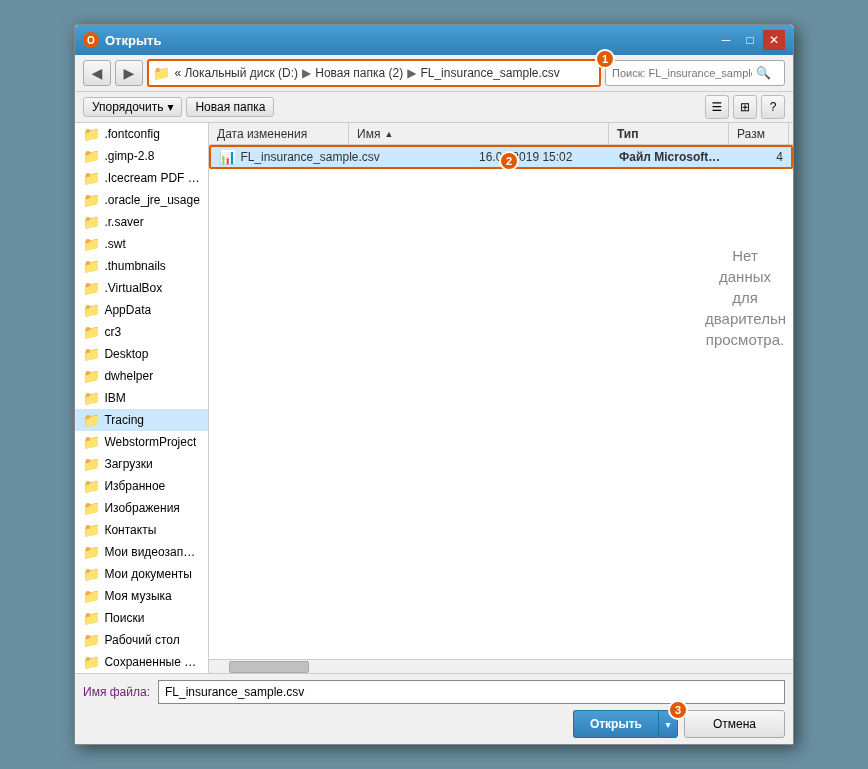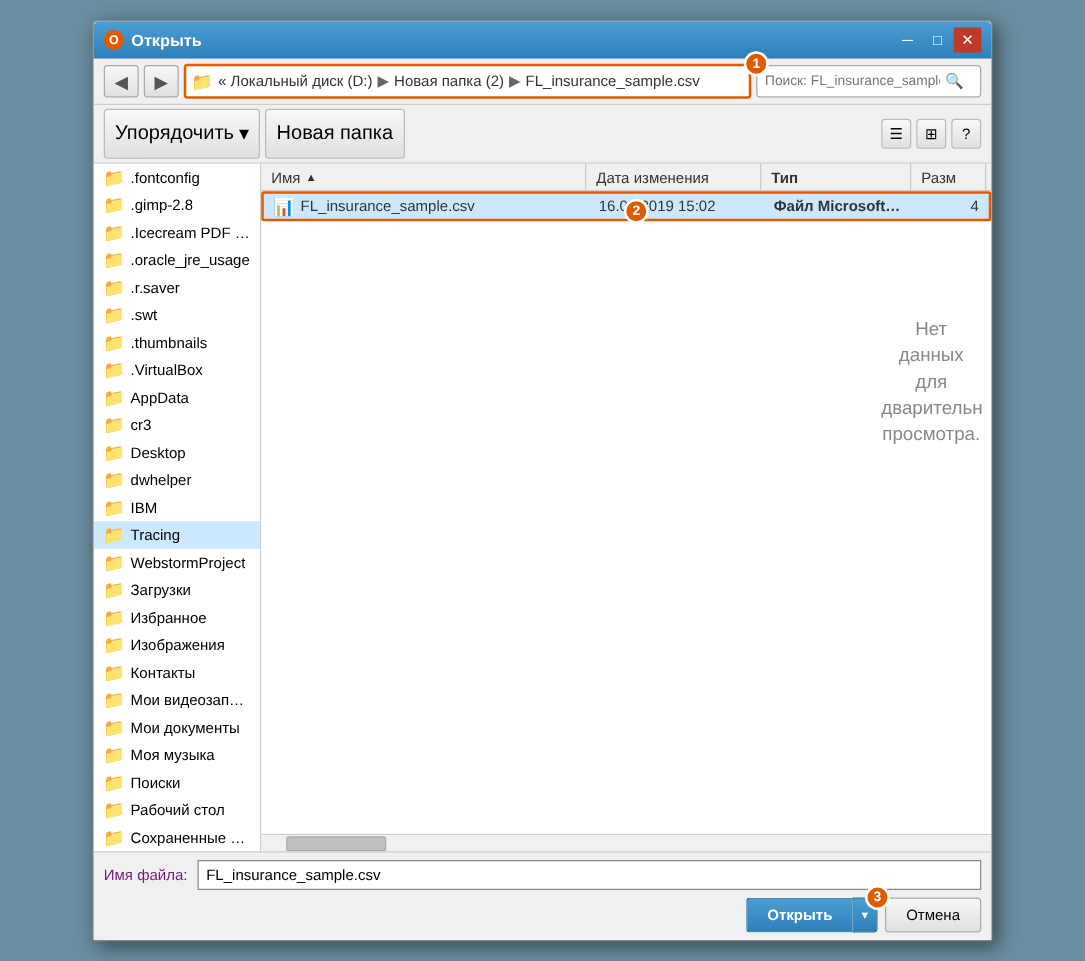--- a/index.html
+++ b/index.html
@@ -164,27 +164,27 @@
       align-items: center;
       justify-content: space-between;
       border-bottom: 1px solid #ccc;
     }
     .toolbar-left {
       display: flex;
       align-items: center;
       gap: 4px;
     }
     .tb-btn {
-      height: 40px;
+      height: 20px;
       padding: 0 8px;
       background: linear-gradient(to bottom, #f8f8f8, #e0e0e0);
       border: 1px solid #bbb;
       border-radius: 3px;
       cursor: pointer;
-      font-size: 16px;
+      font-size: 12px;
       display: flex;
       align-items: center;
       gap: 4px;
     }
     .toolbar-right {
       display: flex;
       align-items: center;
       gap: 4px;
     }
     .view-btn {
@@ -403,21 +403,21 @@
       border-radius: 0 3px 3px 0;
       color: white;
       font-size: 10px;
       cursor: pointer;
       display: flex;
       align-items: center;
       justify-content: center;
     }
     .cancel-btn {
       height: 28px;
-      padding: 0 16px;
+      padding: 0 28px;
       background: linear-gradient(to bottom, #f8f8f8, #e0e0e0);
       border: 1px solid #aaa;
       border-radius: 3px;
       font-size: 12px;
       cursor: pointer;
     }
     .badge-3 {
       position: absolute;
       right: -10px;
       top: -10px;
@@ -598,26 +598,26 @@
           <span class="folder-label">Рабочий стол</span>
         </div>
         <div class="folder-item">
           <span class="folder-icon">📁</span>
           <span class="folder-label">Сохраненные игр</span>
         </div>
       </div>
 
     <div class="right-panel">
       <div class="file-list-header">
+        <div class="col-header col-date">
+          <span>Дата изменения</span>
+        </div>
         <div class="col-header col-name">
           <span>Имя</span>
           <span class="col-sort-arrow">▲</span>
-        </div>
-        <div class="col-header col-date">
-          <span>Дата изменения</span>
         </div>
         <div class="col-header col-type">
           <span>Тип</span>
         </div>
         <div class="col-header col-size">
           <span>Разм</span>
         </div>
       </div>
 
       <div class="file-list-body">

